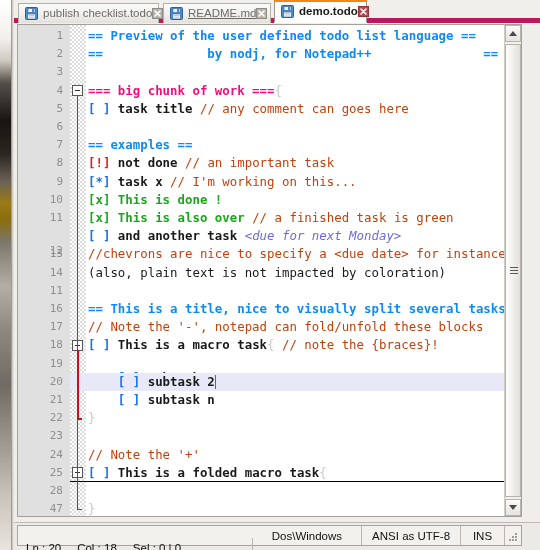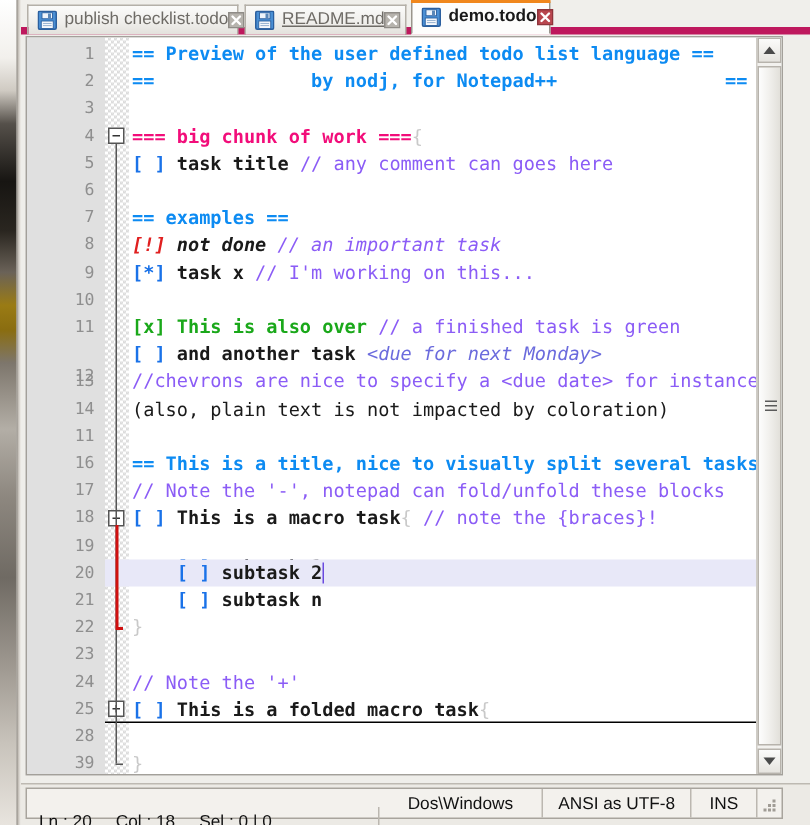--- a/index.html
+++ b/index.html
@@ -150,21 +150,21 @@
     height: 18.2px;
     background: #e8e8f8;
   }
 
   
   .t-head    { color: #0d8bf2; font-weight: bold; }
   .t-chunk   { color: #f20d7a; font-weight: bold; }
   .t-brace   { color: #c9c9c9; }
   .t-task    { color: #1a72e8; font-weight: bold; }
   .t-taskbody{ color: #1a1a1a; font-weight: bold; }
-  .t-comment { color: #8b5cf6; }
+  .t-comment { color: #c2410c; }
   .t-done    { color: #1aa81a; font-weight: bold; }
   .t-important{ color: #e02020; font-weight: bold; }
   .t-wip     { color: #1a72e8; font-weight: bold; }
   .t-due     { color: #6b6bdd; font-style: italic; }
   .t-plain   { color: #1a1a1a; }
   .t-closebrace { color: #c9c9c9; }
 
   
   .foldbox {
     position: absolute;
@@ -429,21 +429,21 @@
         <div class="row" style="top: 420.6px;">
           <span class="lineno">24</span>
         </div>
         <div class="row" style="top: 438.8px;">
           <span class="lineno">25</span>
         </div>
         <div class="row" style="top: 457px;">
           <span class="lineno">28</span>
         </div>
         <div class="row" style="top: 475.2px;">
-          <span class="lineno">39</span>
+          <span class="lineno">47</span>
         </div>
       </div>
     <div class="foldmargin" id="foldmargin">
         <div class="foldbox open" style="top: 60.1px;">
           <span class="h"></span>
         </div>
         <div class="foldbox open" style="top: 314.9px;">
           <span class="h"></span>
         </div>
         <div class="cur-line-bg" style="top: 347.8px;"></div>
@@ -472,25 +472,28 @@
         </div>
         <div class="row" style="top: 74.8px;">
           <div class="code"><span class="t-task">[ ]</span><span class="t-taskbody"> task title </span><span class="t-comment">// any comment can goes here</span></div>
         </div>
         <div class="row" style="top: 93px;">
           <div class="code"></div>
         </div>
         <div class="row" style="top: 111.2px;">
           <div class="code"><span class="t-head">== examples ==</span></div>
         </div>
-        <div class="row" style="top: 129.4px; font-style: italic;">
+        <div class="row" style="top: 129.4px;">
           <div class="code"><span class="t-important">[!]</span><span class="t-taskbody"> not done </span><span class="t-comment">// an important task</span></div>
         </div>
         <div class="row" style="top: 147.6px;">
           <div class="code"><span class="t-wip">[*]</span><span class="t-taskbody"> task x </span><span class="t-comment">// I'm working on this...</span></div>
+        </div>
+        <div class="row" style="top: 165.8px;">
+          <div class="code"><span class="t-done">[x]</span><span class="t-done"> This is done !</span></div>
         </div>
         <div class="row" style="top: 184px;">
           <div class="code"><span class="t-done">[x]</span><span class="t-done"> This is also over </span><span class="t-comment">// a finished task is green</span></div>
         </div>
         <div class="row" style="top: 202.2px;">
           <div class="code"><span class="t-task">[ ]</span><span class="t-taskbody"> and another task </span><span class="t-due">&lt;due for next Monday&gt;</span></div>
         </div>
         <div class="row" style="top: 220.4px;">
           <div class="code"><span class="t-comment">//chevrons are nice to specify a &lt;due date&gt; for instance.</span></div>
         </div>

